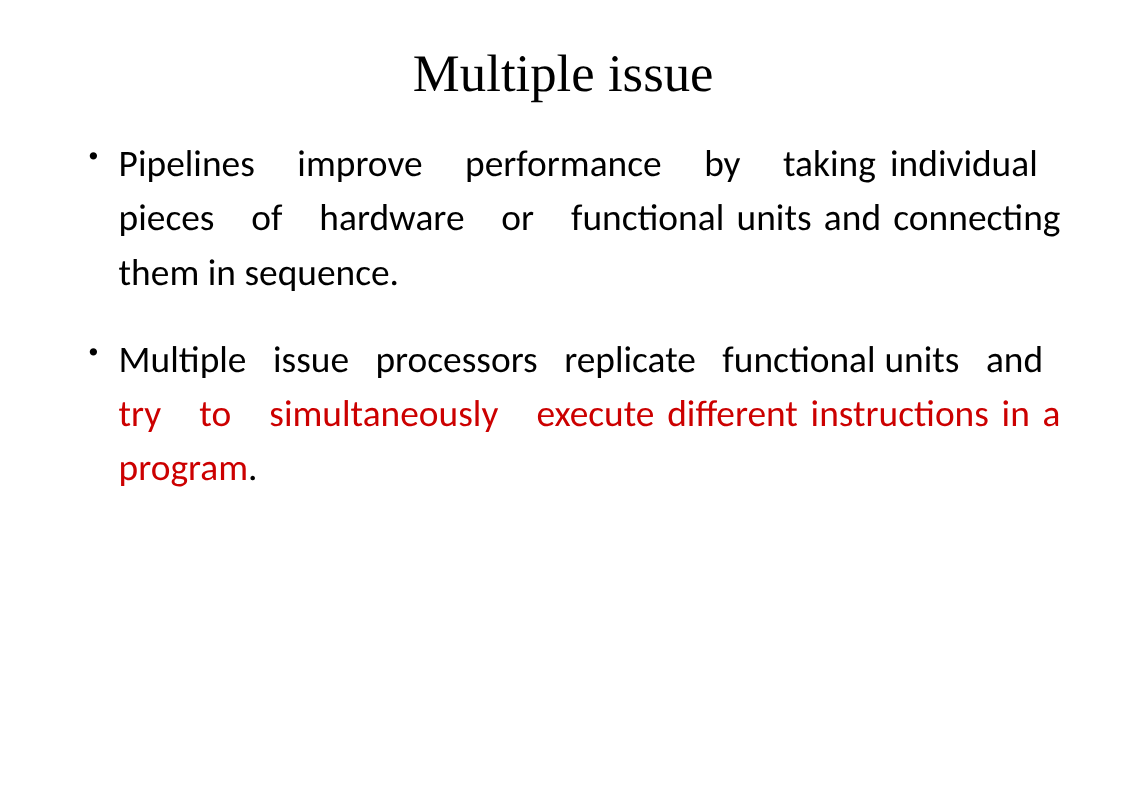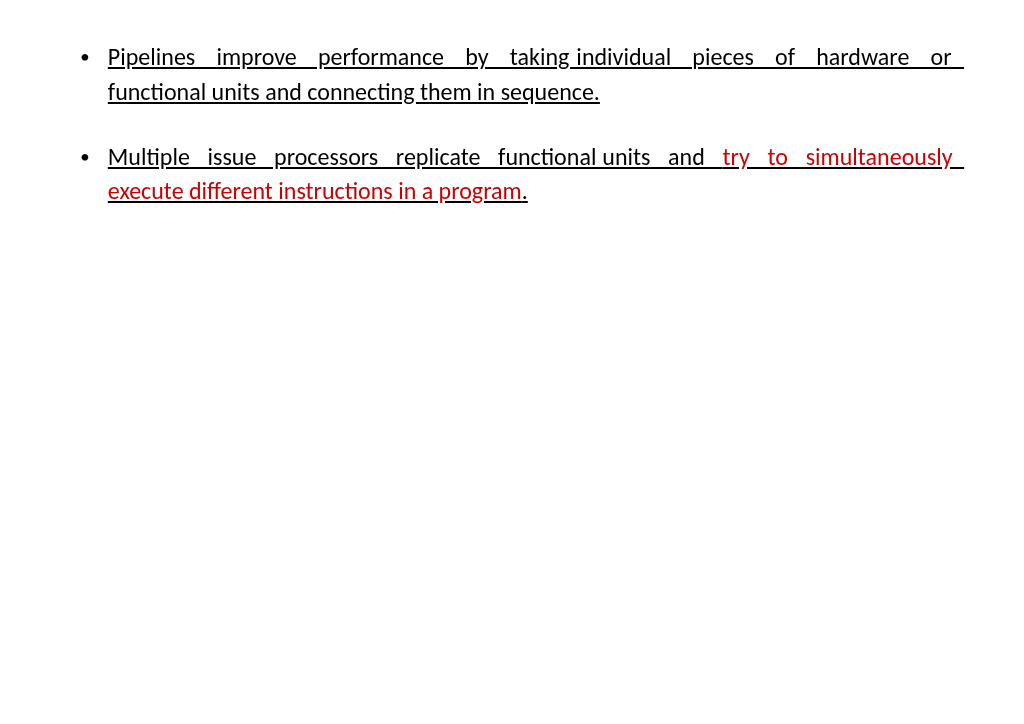--- a/index.html
+++ b/index.html
@@ -48,42 +48,42 @@
 
     .bullet-dot {
       font-size: 28px;
       margin-right: 18px;
       margin-top: 2px;
       flex-shrink: 0;
       color: #000000;
     }
 
     .bullet-text {
-      font-size: 24px;
+      font-size: 34px;
       color: #000000;
       line-height: 1.45;
       text-align: justify;
       flex: 1;
       font-family: 'Calibri', 'Arial', sans-serif;
-      text-decoration: underline;
     }
 
     .highlight-red {
       color: #cc0000;
     }
 
     .bullet-item-2 {
       margin-top: 20px;
     }
   </style>
 </head>
 <body>
 
 <div class="slide">
 
+  <h1 class="title">Multiple issue</h1>
 
   <div class="content">
 
     <div class="bullet-item">
       <span class="bullet-dot">•</span>
       <span class="bullet-text">
         Pipelines &nbsp; improve &nbsp; performance &nbsp; by &nbsp; taking individual &nbsp; pieces &nbsp; of &nbsp; hardware &nbsp; or &nbsp; functional units and connecting them in sequence.
       </span>
     </div>
 

